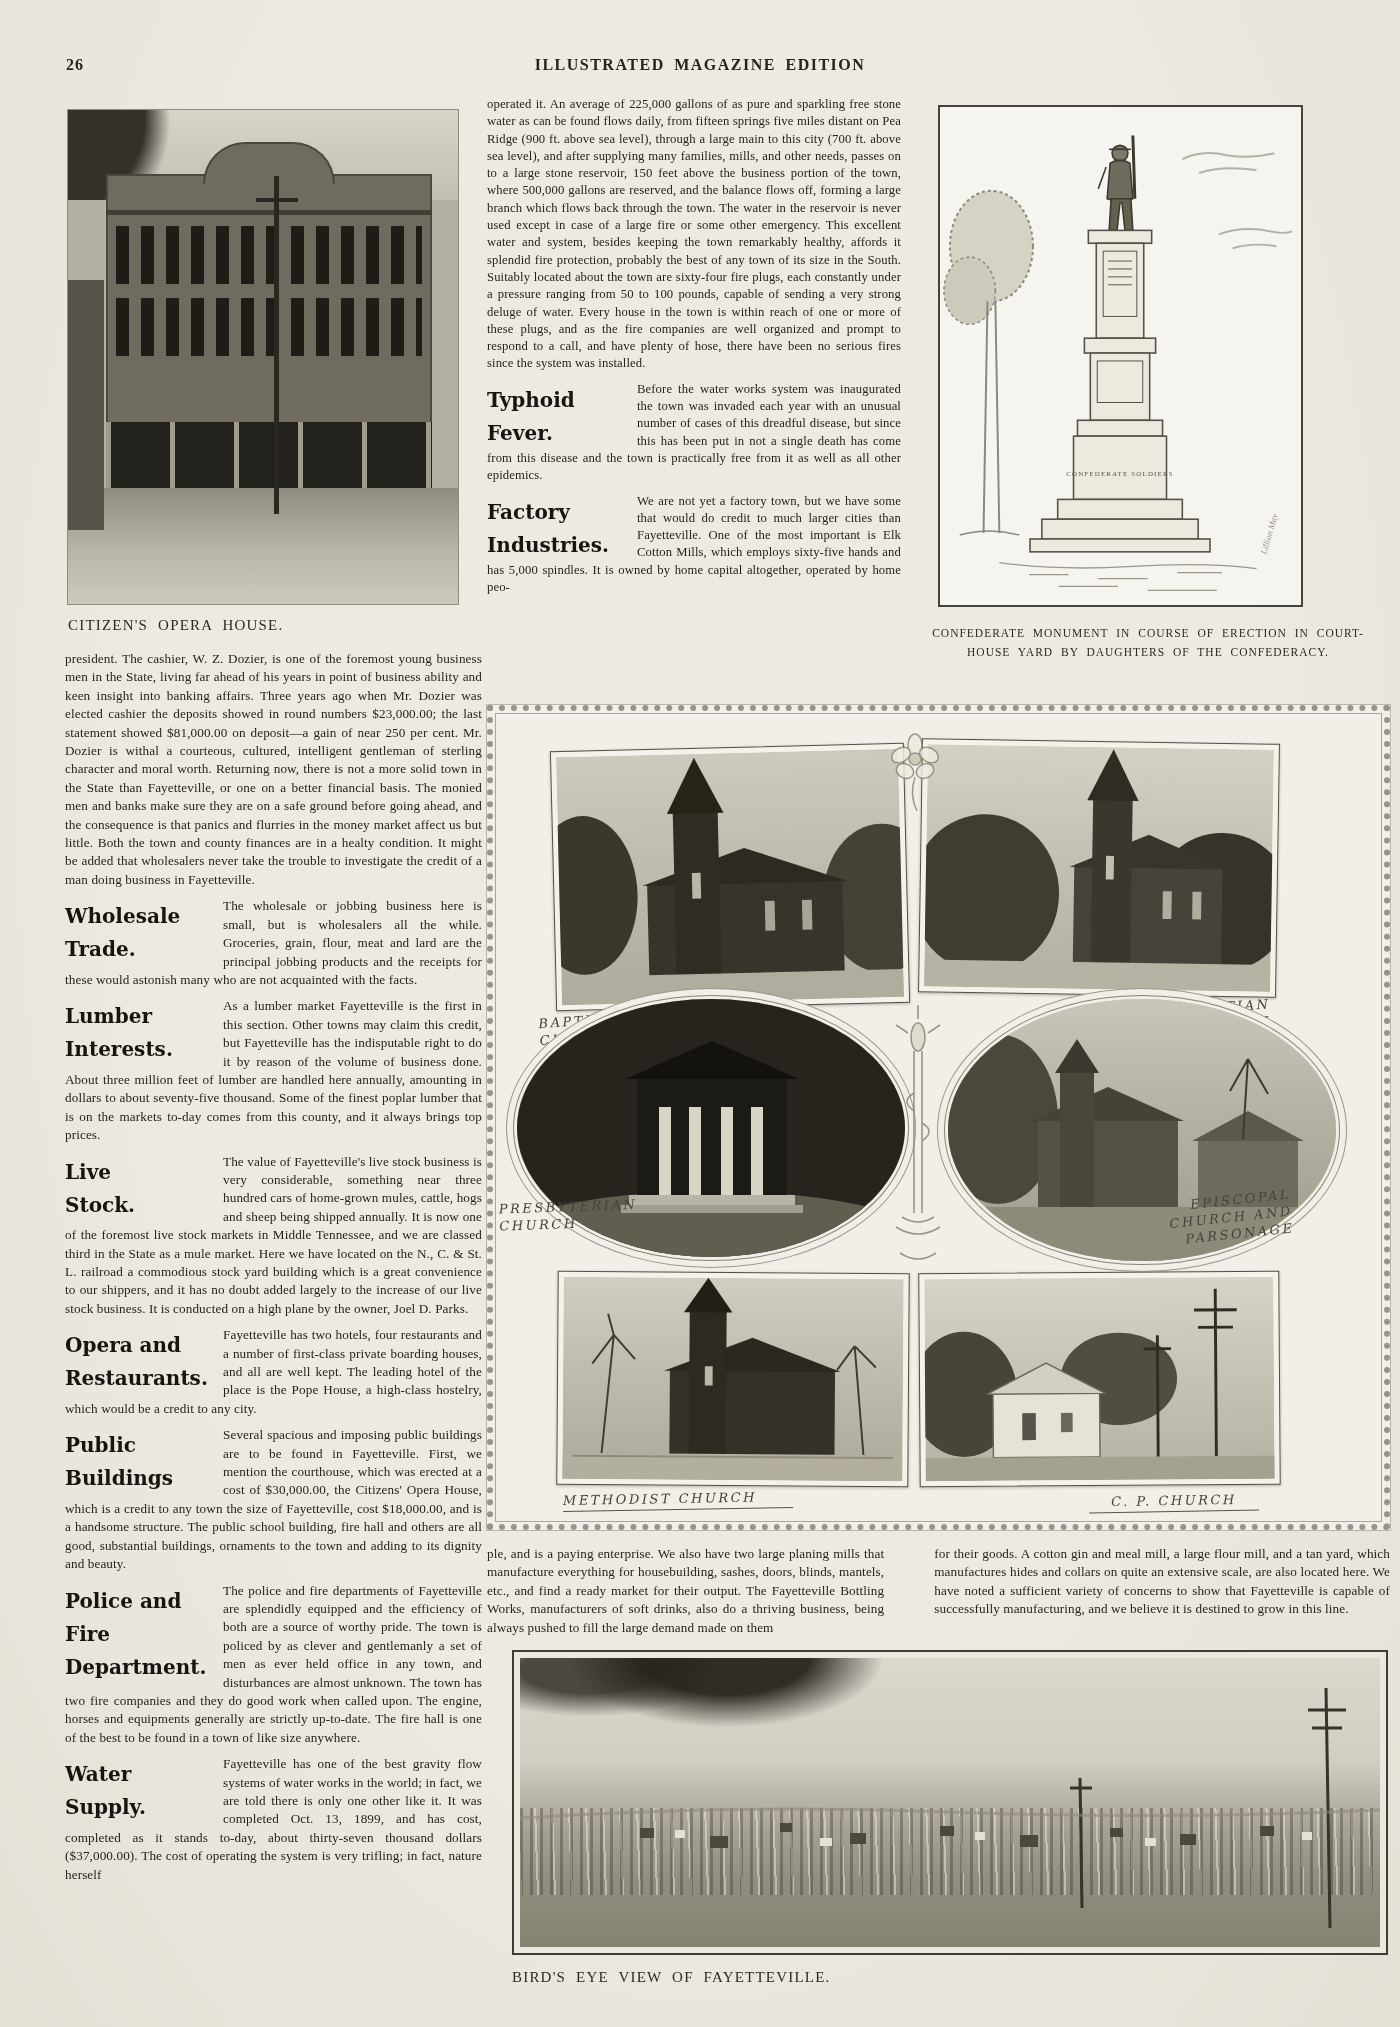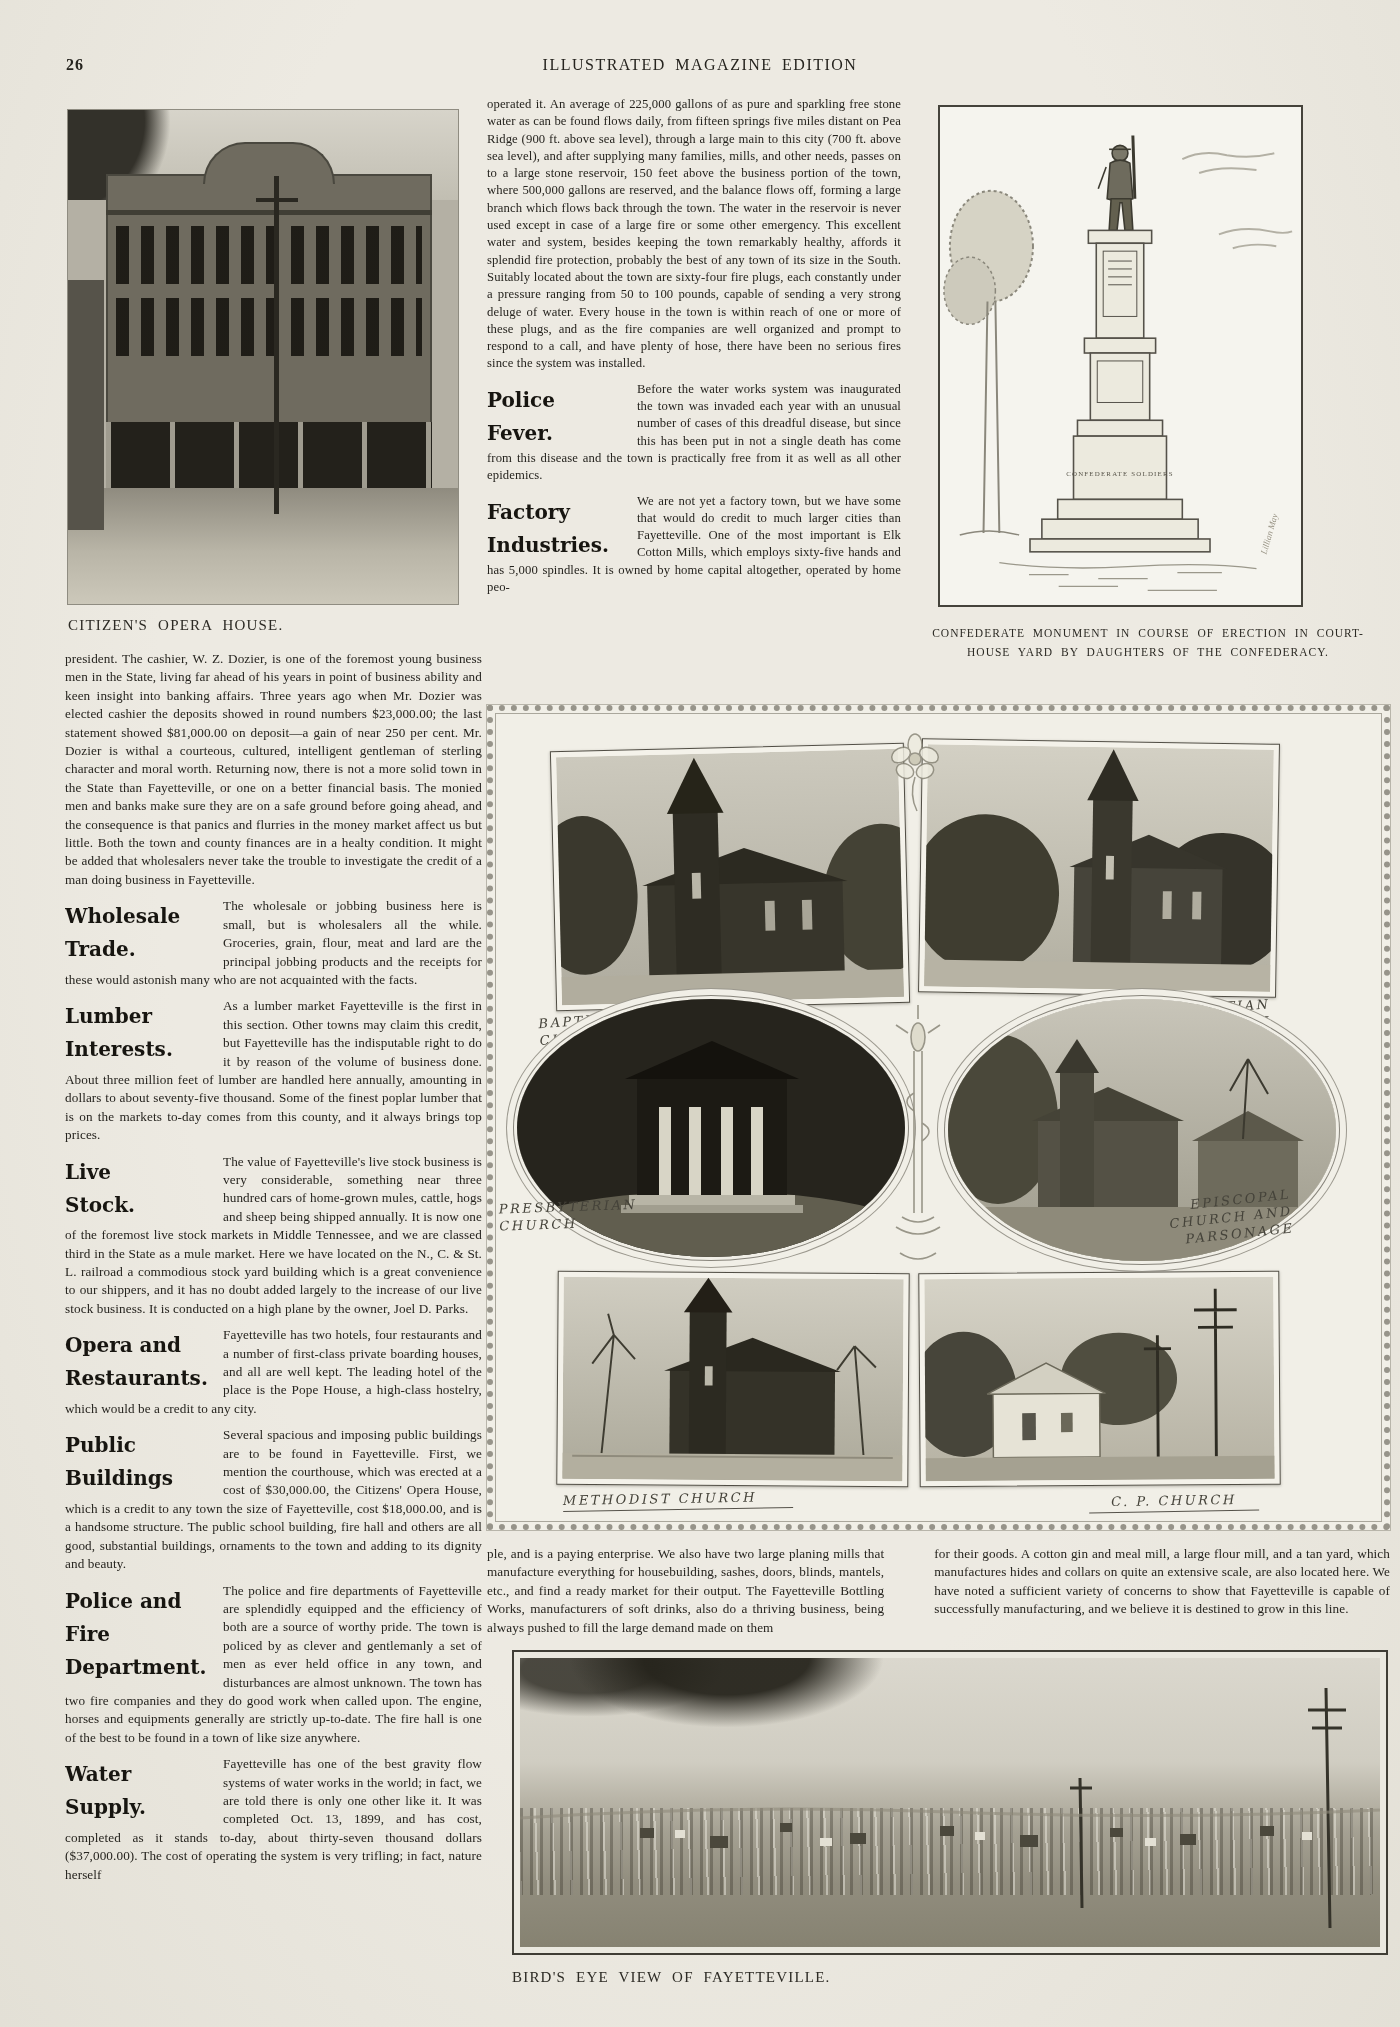--- a/index.html
+++ b/index.html
@@ -8,21 +8,21 @@
     position: relative;
     width: 1400px; height: 2027px;
     margin: 0 auto;
     background: radial-gradient(ellipse at 50% 38%, #edeae2 55%, #e3e0d6 100%);
     font-family: "Liberation Serif", serif;
     color: #26241f;
     overflow: hidden;
   }
   
   .pg-num { position:absolute; left:66px; top:56px; font-size:16px; font-weight:bold; letter-spacing:1px;font-family:Liberation Serif, serif; }
-  .ed-title { position:absolute; left:0; right:0; top:56px; text-align:center; font-size:16px; font-weight:normal; letter-spacing:1.5px; word-spacing:4px; }
+  .ed-title { position:absolute; left:0; right:0; top:56px; text-align:center; font-size:16px; font-weight:bold; letter-spacing:1.5px; word-spacing:4px; }
   
   .body-text { font-size:13.2px; line-height:18.4px; text-align:justify; letter-spacing:.1px; }
   .caption { font-size:15px; letter-spacing:1.2px; word-spacing:5px; color:#2c2a24; }
   .section { margin-top:8px; }
   .side-head { float:left; width:158px; font-family:"DejaVu Serif", serif; font-weight:bold; font-size:20px; line-height:33px; color:#171510; padding-top:3px; }
   .side-head span { display:block; }
   
   .left-col  { position:absolute; left:65px;  top:96px; width:417px; height:1925px; overflow:hidden; }
   .right-area{ position:absolute; left:487px; top:96px; width:903px; height:1925px; }
   .top-row { display:flex; height:609px; overflow:hidden; }
@@ -191,21 +191,21 @@
   </div>
 
   <div class="right-area">
 
     <div class="top-row">
 
       <div class="mid-col">
         <p class="body-text">operated it.  An average of 225,000 gallons of as pure and sparkling free stone water as can be found flows daily, from fifteen springs five miles distant on Pea Ridge (900 ft. above sea level), through a large main to this city (700 ft. above sea level), and after supplying many families, mills, and other needs, passes on to a large stone reservoir, 150 feet above the business portion of the town, where 500,000 gallons are reserved, and the balance flows off, forming a large branch which flows back through the town.  The water in the reservoir is never used except in case of a large fire or some other emergency.  This excellent water and system, besides keeping the town remarkably healthy, affords it splendid fire protection, probably the best of any town of its size in the South.  Suitably located about the town are sixty-four fire plugs, each constantly under a pressure ranging from 50 to 100 pounds, capable of sending a very strong deluge of water.  Every house in the town is within reach of one or more of these plugs, and as the fire companies are well organized and prompt to respond to a call, and have plenty of hose, there have been no serious fires since the system was installed.</p>
         <div class="section">
           <div class="side-head">
-            <span>Police</span>
+            <span>Typhoid</span>
             <span>Fever.</span>
           </div>
           <p class="body-text">Before the water works system was inaugurated the town was invaded each year with an unusual number of cases of this dreadful disease, but since this has been put in not a single death has come from this disease and the town is practically free from it as well as all other epidemics.</p>
         </div>
         <div class="section">
           <div class="side-head">
             <span>Factory</span>
             <span>Industries.</span>
           </div>
           <p class="body-text">We are not yet a factory town, but we have some that would do credit to much larger cities than Fayetteville.  One of the most important is Elk Cotton Mills, which employs sixty-five hands and has 5,000 spindles.  It is owned by home capital altogether, operated by home peo-</p>

